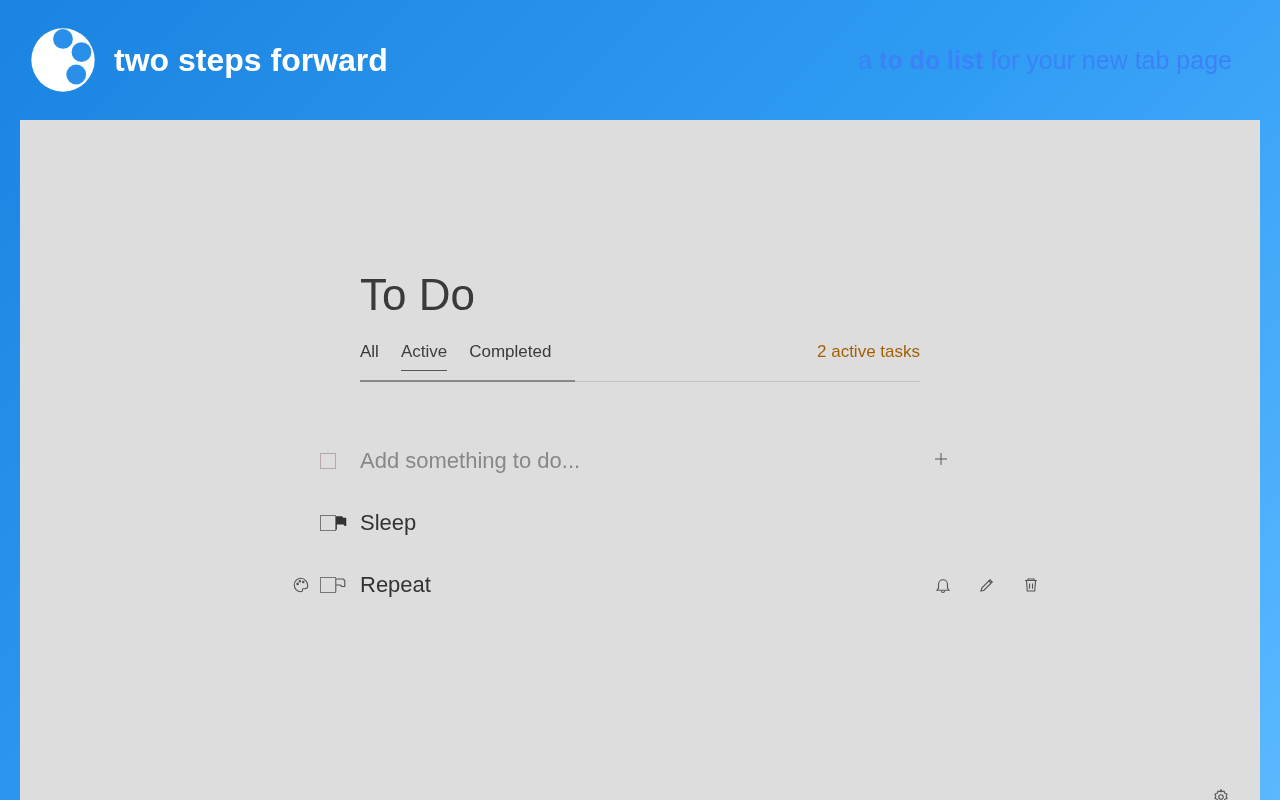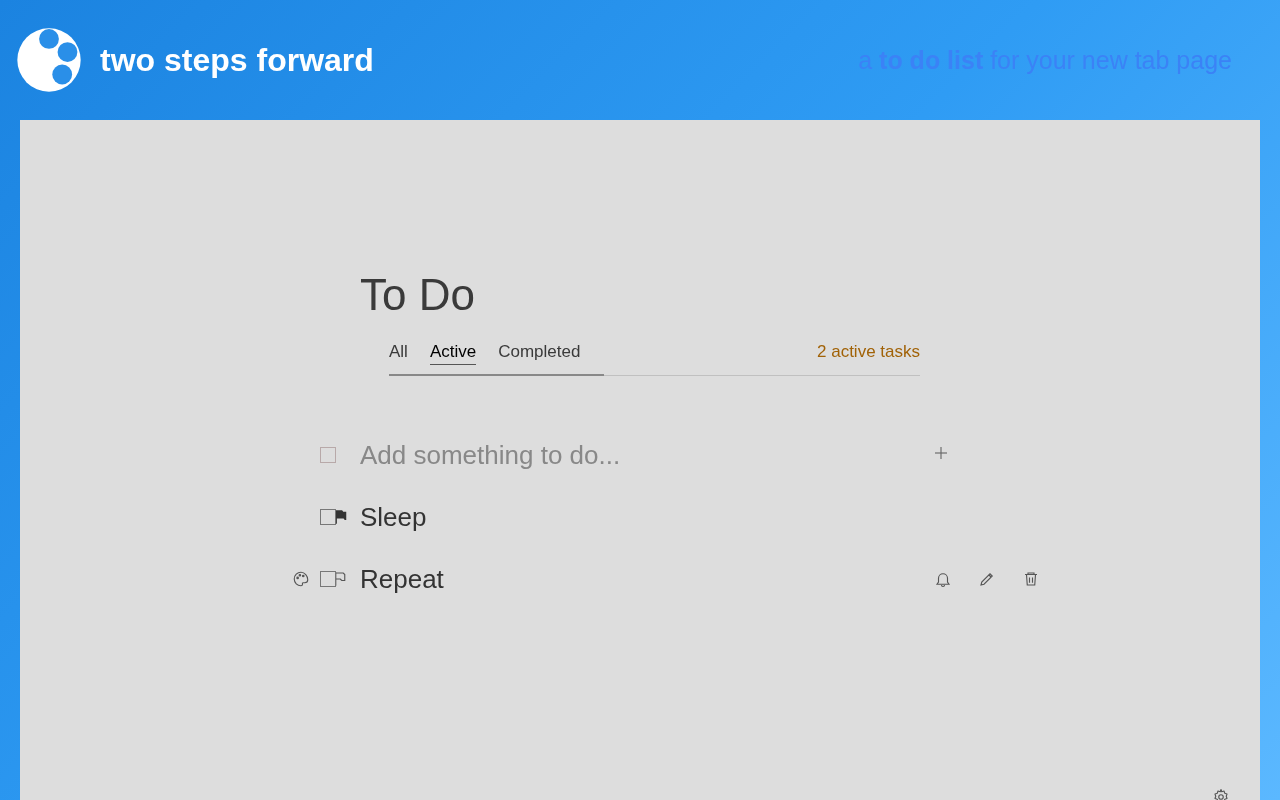--- a/index.html
+++ b/index.html
@@ -4,21 +4,21 @@
 <style>
   * { box-sizing: border-box; margin: 0; padding: 0; }
   html, body { width: 1280px; height: 800px; overflow: hidden; font-family: "Segoe UI", Arial, sans-serif; }
   body {
     background: linear-gradient(135deg, #1b83e0 0%, #2f9cf4 50%, #5bb8ff 100%);
   }
   .header {
     display: flex;
     justify-content: space-between;
     align-items: center;
-    padding: 20px 48px 20px 16px;
+    padding: 20px 48px 20px 30px;
     height: 120px;
   }
   .brand {
     display: flex;
     align-items: center;
     gap: 18px;
   }
   .brand-title {
     color: #ffffff;
     font-size: 32px;
@@ -48,34 +48,33 @@
     color: #3a3a3a;
   }
   .tab-row {
     display: flex;
     align-items: baseline;
     justify-content: space-between;
     margin-top: 22px;
     border-bottom: 1px solid #c0c0c0;
     padding-bottom: 0;
     position: relative;
-    margin-left: 29px;
   }
   .tabs {
     display: flex;
     gap: 22px;
     font-size: 17px;
     color: #3a3a3a;
     padding-bottom: 10px;
   }
   .tab { cursor: pointer; }
   .tab.active {
-    color: #000000;
+    color: #404040;
     border-bottom: 1px solid #555;
-    padding-bottom: 2px;
+    padding-bottom: 8px;
   }
   .task-count {
     font-size: 17px;
     color: #a16207;
     padding-bottom: 10px;
   }
   .underline-segment {
     position: absolute;
     left: 0;
     bottom: -1px;
@@ -101,21 +100,21 @@
   }
   .checkbox {
     width: 16px;
     height: 16px;
     border: 1.5px solid #777;
     position: absolute;
     left: -40px;
   }
   .checkbox.faded { border-color: #b8a9a9; }
   .row-text {
-    font-size: 26px;
+    font-size: 22px;
     color: #333;
   }
   .row-text.placeholder { color: #888; font-weight: 300; }
   .icon {
     width: 18px;
     height: 18px;
     display: inline-flex;
     align-items: center;
     justify-content: center;
     color: #555;

